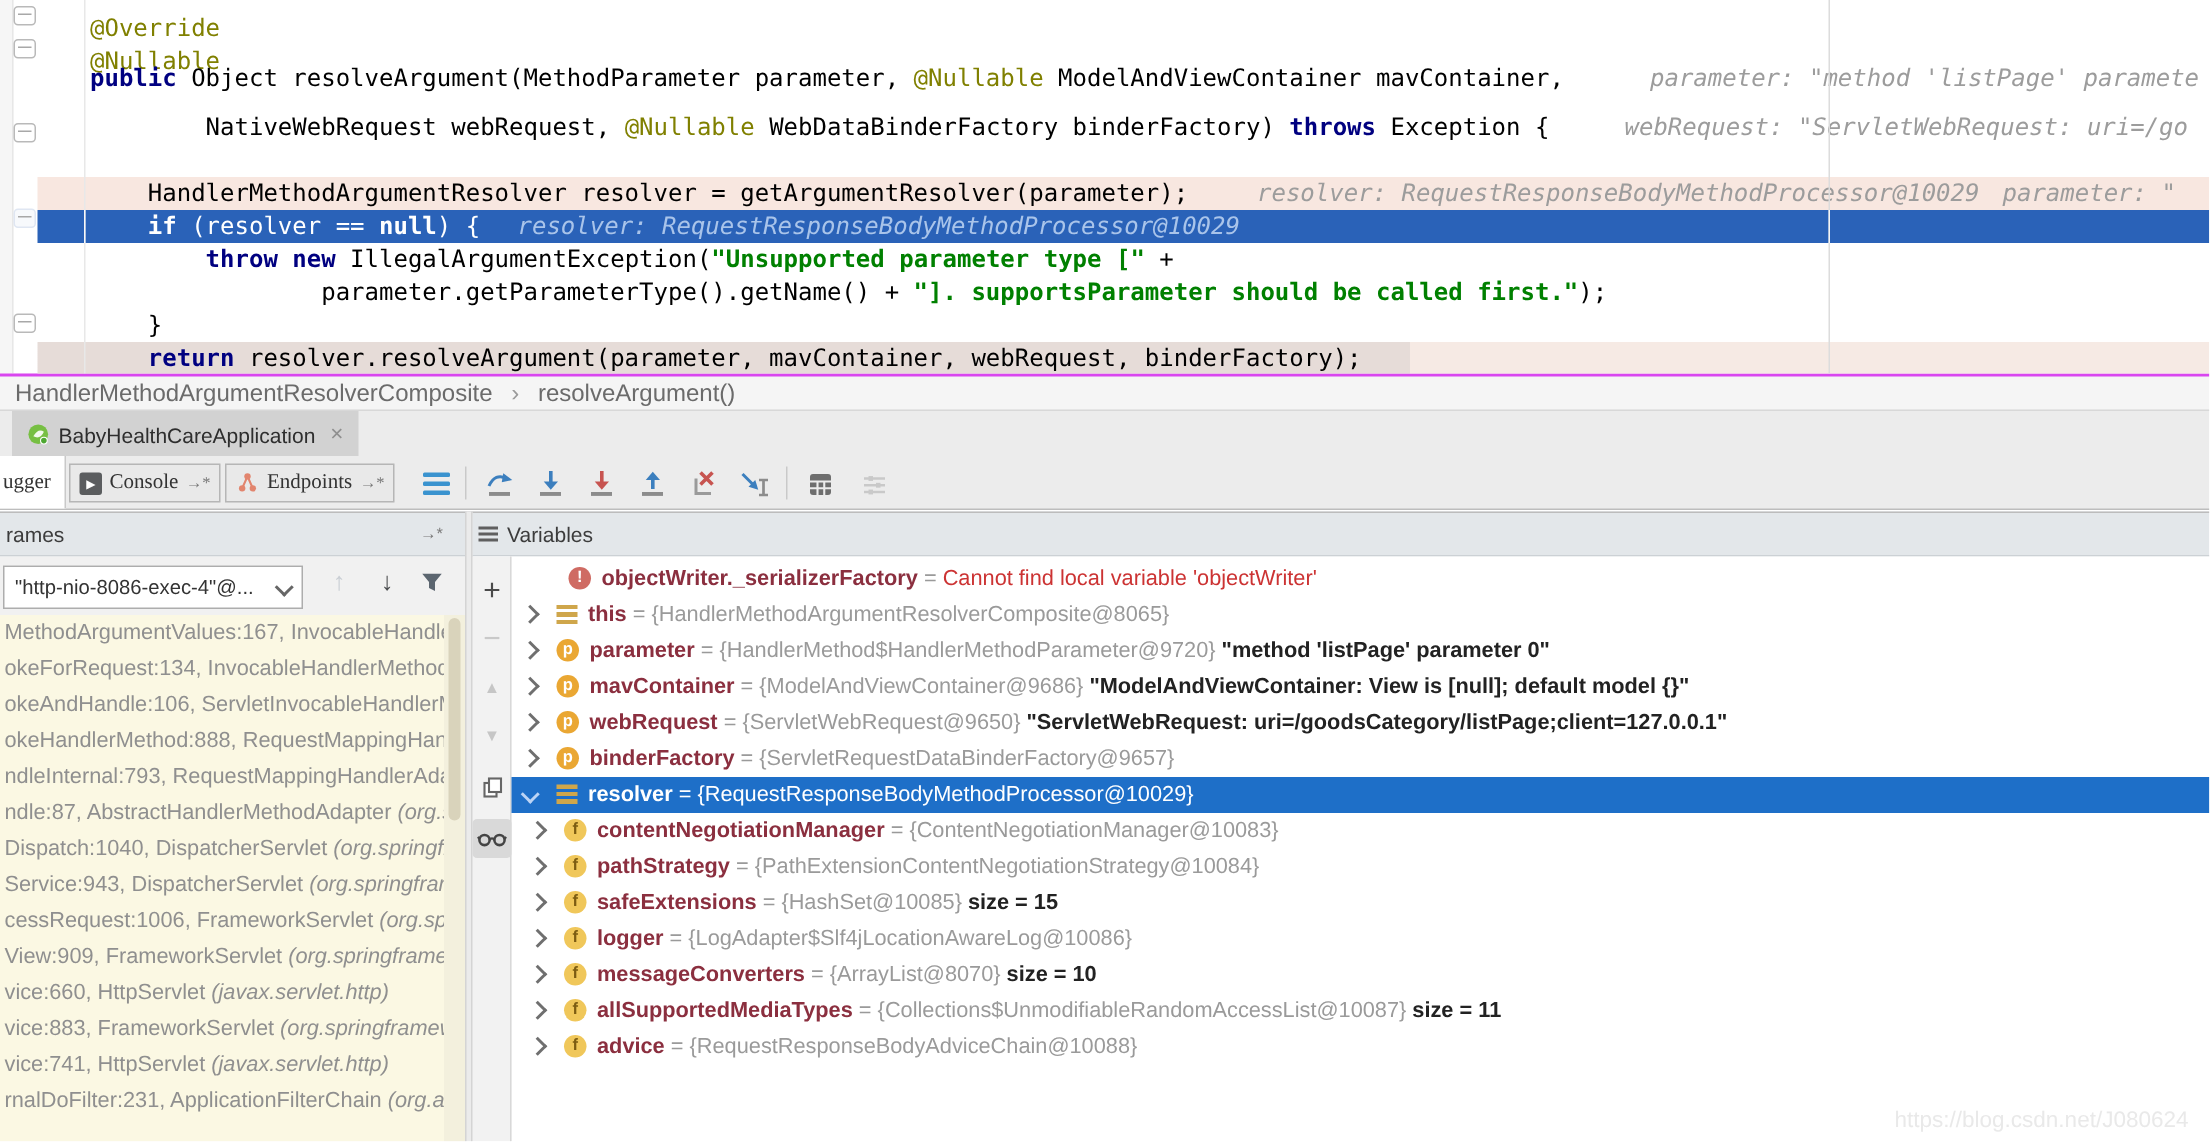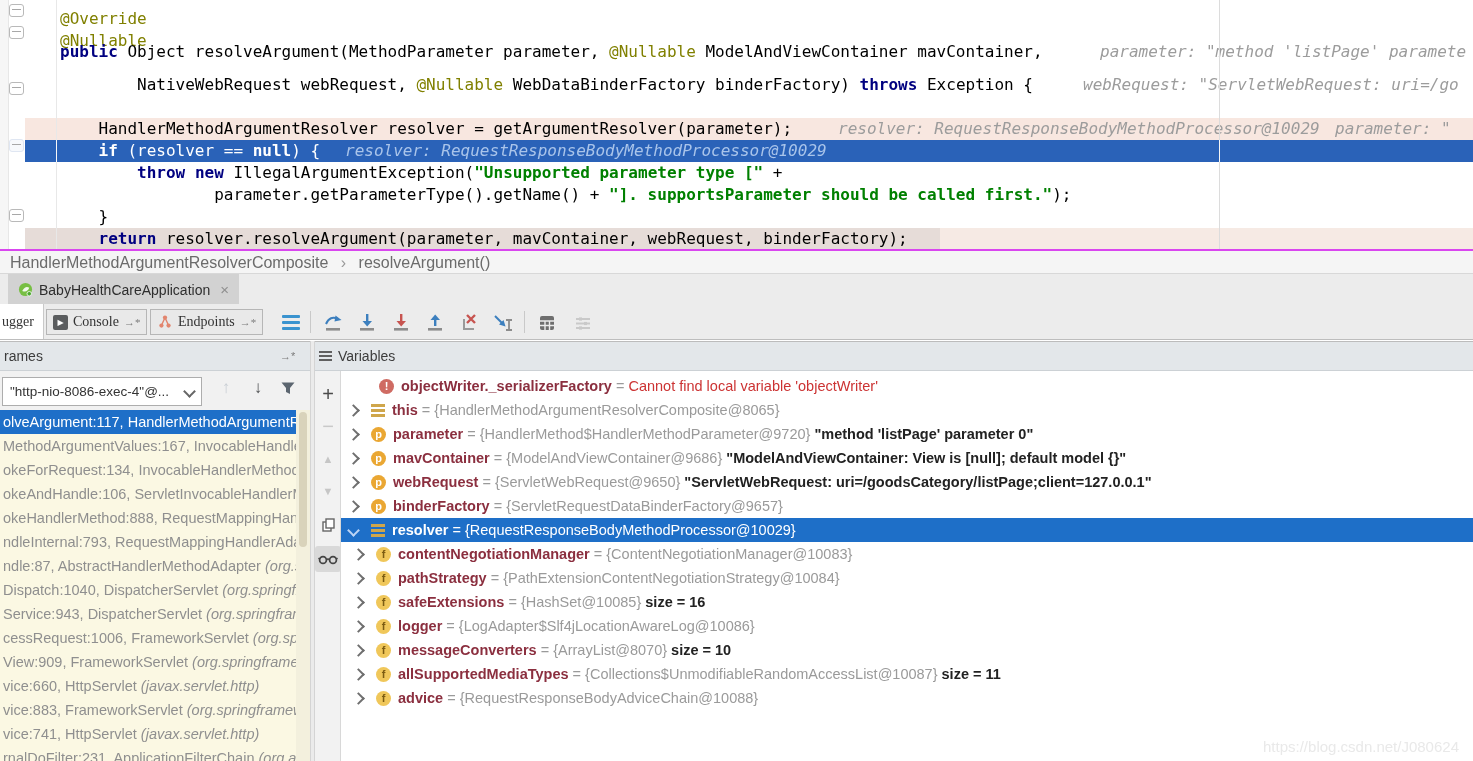--- a/index.html
+++ b/index.html
@@ -260,21 +260,20 @@
       <span class="chev down"></span>
     </div>
     <span class="ficonbtn" style="left:214px;color:#c9ced4;">↑</span>
     <span class="ficonbtn" style="left:246px;color:#4c4e50;">↓</span>
     <span class="ficonbtn" style="left:276px;">
       <svg width="18" height="18" viewBox="0 0 18 18" style="margin:3px auto;">
           <path d="M2.5 3.5 H15.5 L11 9 V15 L7 13 V9 Z" fill="#5c6670"></path>
         </svg>
     </span>
     <div class="frameslist">
-        <div class="frow sel"><span>olveArgument:117, HandlerMethodArgumentR</span></div>
         <div class="frow"><span>MethodArgumentValues:167, InvocableHandle</span></div>
         <div class="frow"><span>okeForRequest:134, InvocableHandlerMethod</span></div>
         <div class="frow"><span>okeAndHandle:106, ServletInvocableHandlerM</span></div>
         <div class="frow"><span>okeHandlerMethod:888, RequestMappingHan</span></div>
         <div class="frow"><span>ndleInternal:793, RequestMappingHandlerAda</span></div>
         <div class="frow"><span>ndle:87, AbstractHandlerMethodAdapter </span><span class="pkg">(org.s</span></div>
         <div class="frow"><span>Dispatch:1040, DispatcherServlet </span><span class="pkg">(org.springfra</span></div>
         <div class="frow"><span>Service:943, DispatcherServlet </span><span class="pkg">(org.springframe</span></div>
         <div class="frow"><span>cessRequest:1006, FrameworkServlet </span><span class="pkg">(org.sprin</span></div>
         <div class="frow"><span>View:909, FrameworkServlet </span><span class="pkg">(org.springframewo</span></div>
@@ -313,21 +312,21 @@
     <div class="vtree">
         <div class="vrow ind0"><span class="spacer"></span><span class="vicon error">!</span><span class="vname">objectWriter._serializerFactory</span><span class="veq"> = </span><span class="verr">Cannot find local variable 'objectWriter'</span></div>
         <div class="vrow ind0"><span class="chevcell"><span class="chev"></span></span><span class="vicon value"></span><span class="vname">this</span><span class="veq"> = </span><span class="vref">{HandlerMethodArgumentResolverComposite@8065}</span></div>
         <div class="vrow ind0"><span class="chevcell"><span class="chev"></span></span><span class="vicon param">p</span><span class="vname">parameter</span><span class="veq"> = </span><span class="vref">{HandlerMethod$HandlerMethodParameter@9720}</span><span class="vstr"> "method 'listPage' parameter 0"</span></div>
         <div class="vrow ind0"><span class="chevcell"><span class="chev"></span></span><span class="vicon param">p</span><span class="vname">mavContainer</span><span class="veq"> = </span><span class="vref">{ModelAndViewContainer@9686}</span><span class="vstr"> "ModelAndViewContainer: View is [null]; default model {}"</span></div>
         <div class="vrow ind0"><span class="chevcell"><span class="chev"></span></span><span class="vicon param">p</span><span class="vname">webRequest</span><span class="veq"> = </span><span class="vref">{ServletWebRequest@9650}</span><span class="vstr"> "ServletWebRequest: uri=/goodsCategory/listPage;client=127.0.0.1"</span></div>
         <div class="vrow ind0"><span class="chevcell"><span class="chev"></span></span><span class="vicon param">p</span><span class="vname">binderFactory</span><span class="veq"> = </span><span class="vref">{ServletRequestDataBinderFactory@9657}</span></div>
         <div class="vrow ind0 sel"><span class="chevcell"><span class="chev down"></span></span><span class="vicon value"></span><span class="vname">resolver</span><span class="veq"> = </span><span class="vref">{RequestResponseBodyMethodProcessor@10029}</span></div>
         <div class="vrow ind1"><span class="chevcell"><span class="chev"></span></span><span class="vicon field">f</span><span class="vname">contentNegotiationManager</span><span class="veq"> = </span><span class="vref">{ContentNegotiationManager@10083}</span></div>
         <div class="vrow ind1"><span class="chevcell"><span class="chev"></span></span><span class="vicon field">f</span><span class="vname">pathStrategy</span><span class="veq"> = </span><span class="vref">{PathExtensionContentNegotiationStrategy@10084}</span></div>
-        <div class="vrow ind1"><span class="chevcell"><span class="chev"></span></span><span class="vicon field">f</span><span class="vname">safeExtensions</span><span class="veq"> = </span><span class="vref">{HashSet@10085}</span><span class="vextra">  size = 16</span></div>
+        <div class="vrow ind1"><span class="chevcell"><span class="chev"></span></span><span class="vicon field">f</span><span class="vname">safeExtensions</span><span class="veq"> = </span><span class="vref">{HashSet@10085}</span><span class="vextra">  size = 15</span></div>
         <div class="vrow ind1"><span class="chevcell"><span class="chev"></span></span><span class="vicon field">f</span><span class="vname">logger</span><span class="veq"> = </span><span class="vref">{LogAdapter$Slf4jLocationAwareLog@10086}</span></div>
         <div class="vrow ind1"><span class="chevcell"><span class="chev"></span></span><span class="vicon field">f</span><span class="vname">messageConverters</span><span class="veq"> = </span><span class="vref">{ArrayList@8070}</span><span class="vextra">  size = 10</span></div>
         <div class="vrow ind1"><span class="chevcell"><span class="chev"></span></span><span class="vicon field">f</span><span class="vname">allSupportedMediaTypes</span><span class="veq"> = </span><span class="vref">{Collections$UnmodifiableRandomAccessList@10087}</span><span class="vextra">  size = 11</span></div>
         <div class="vrow ind1"><span class="chevcell"><span class="chev"></span></span><span class="vicon field">f</span><span class="vname">advice</span><span class="veq"> = </span><span class="vref">{RequestResponseBodyAdviceChain@10088}</span></div>
       </div>
   </div>
 
   <div class="watermark">https://blog.csdn.net/J080624</div>
 </div>
 

